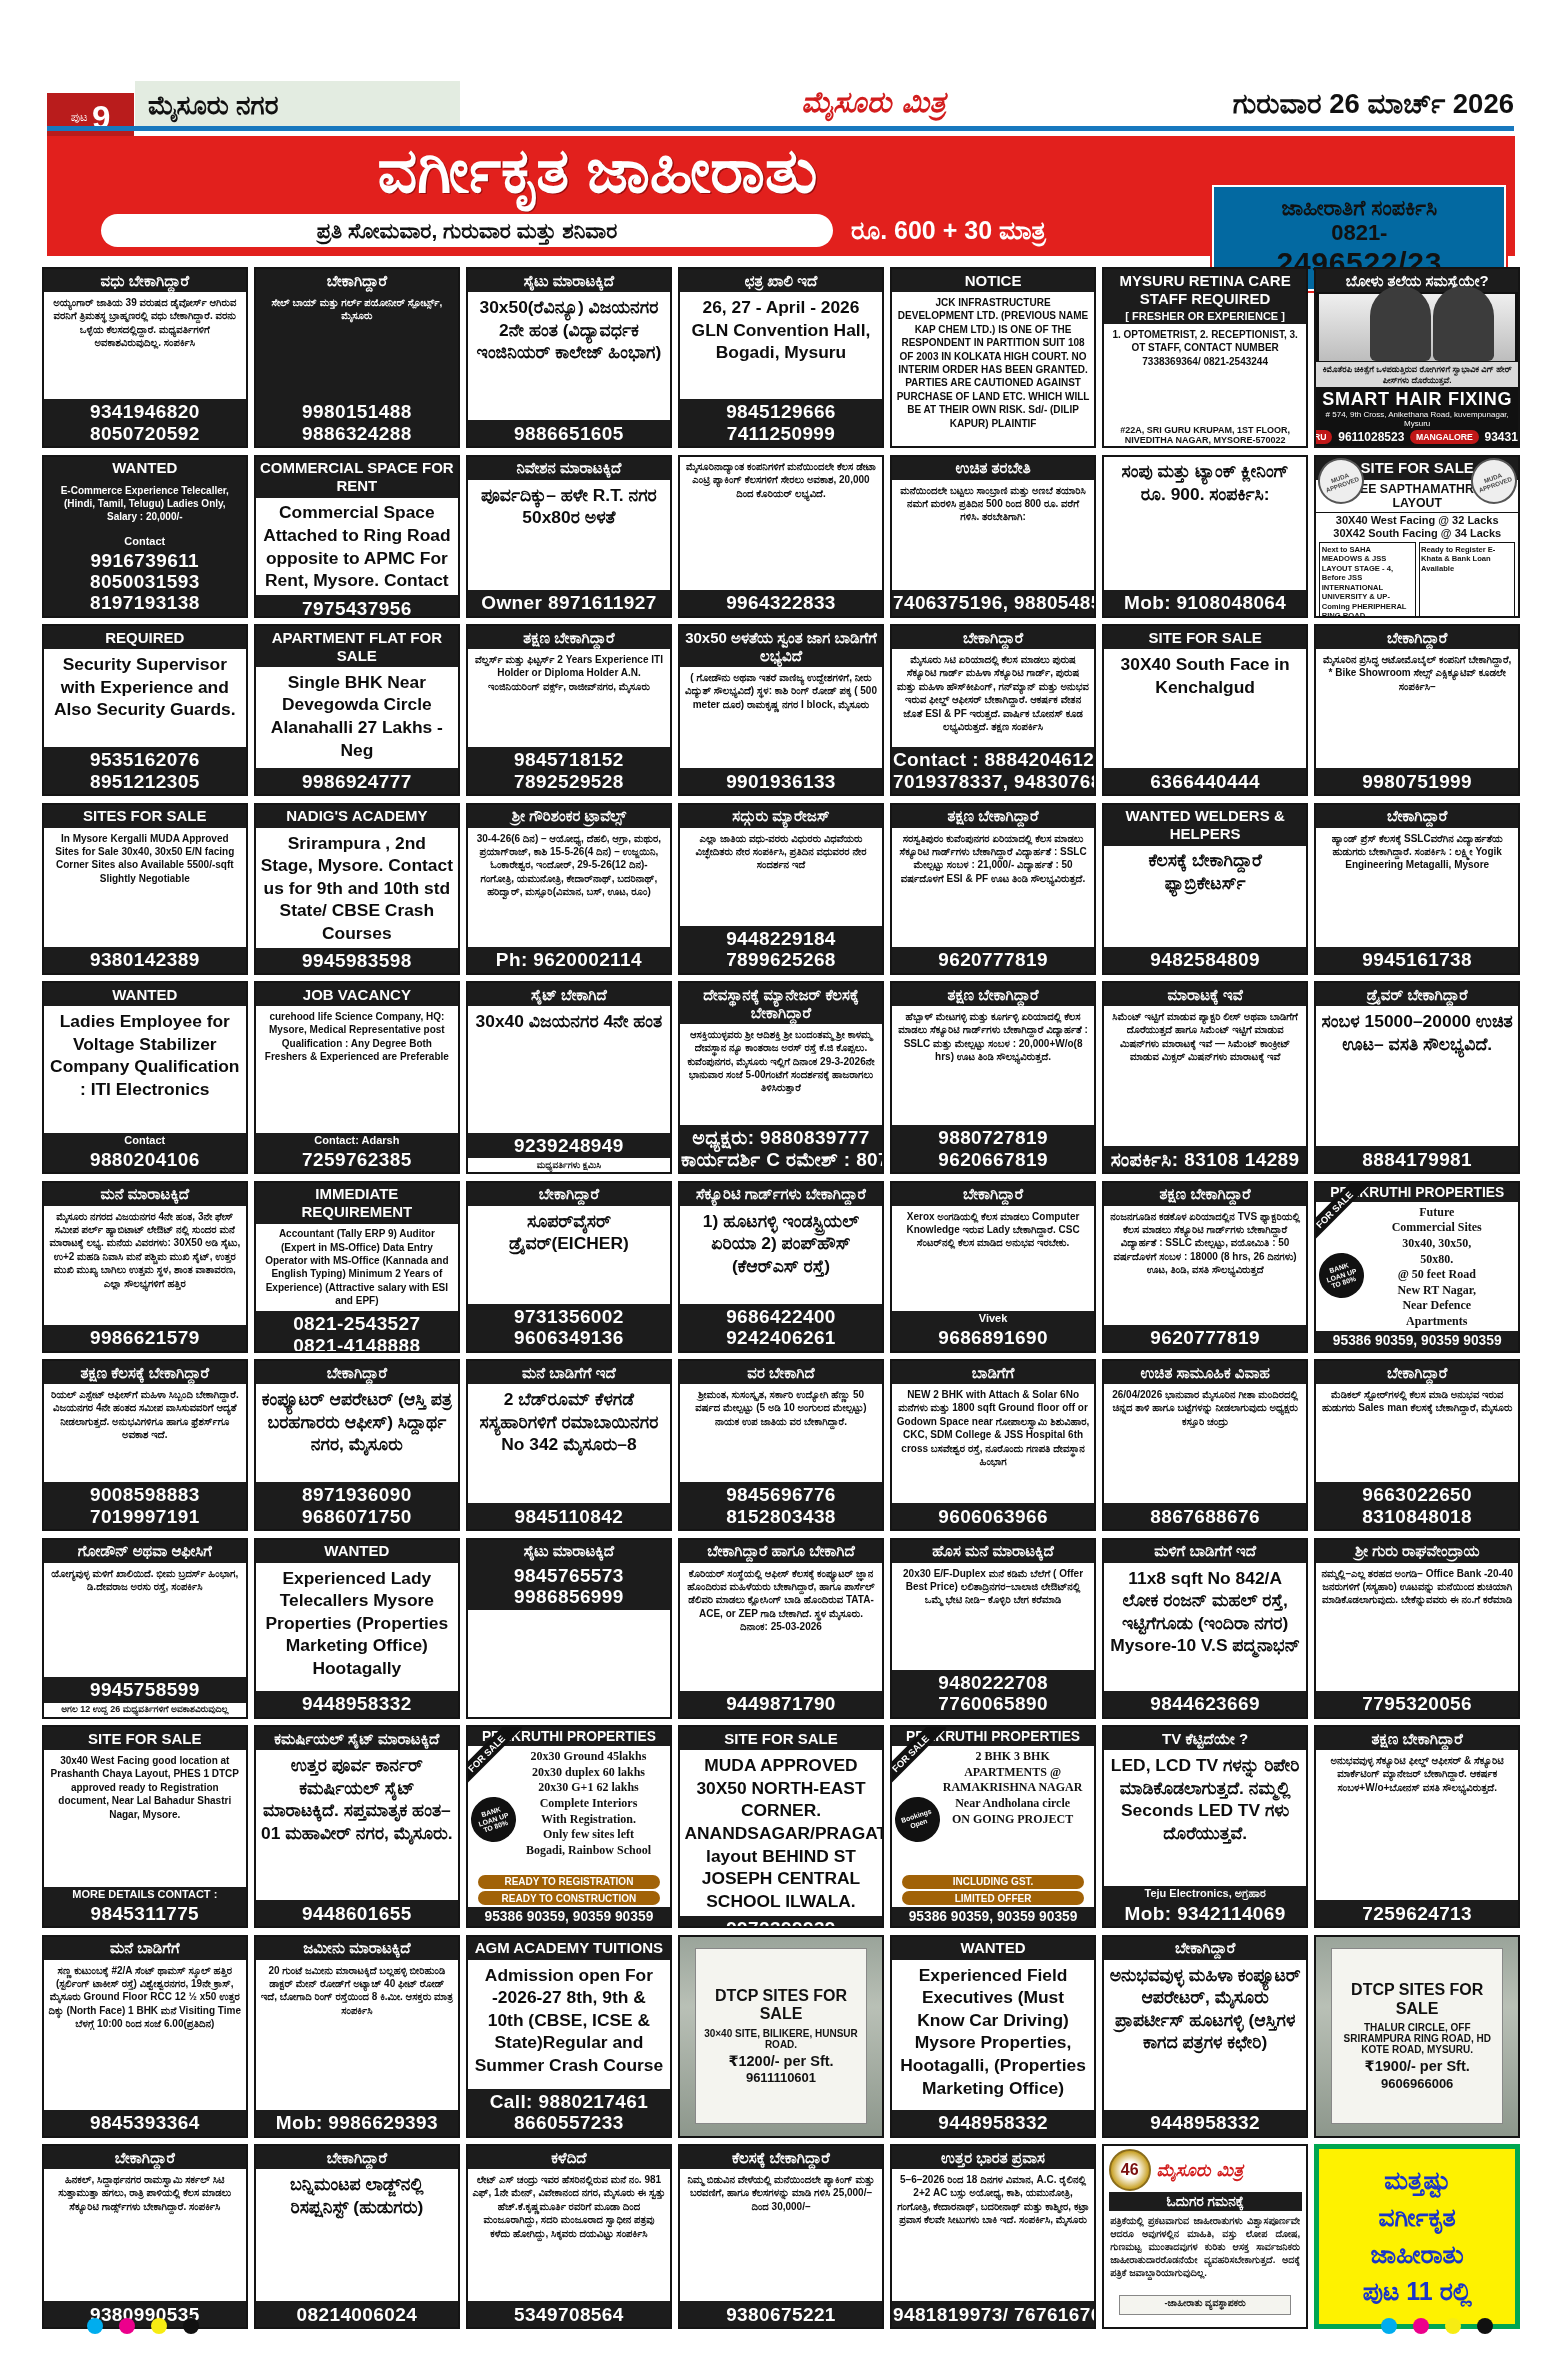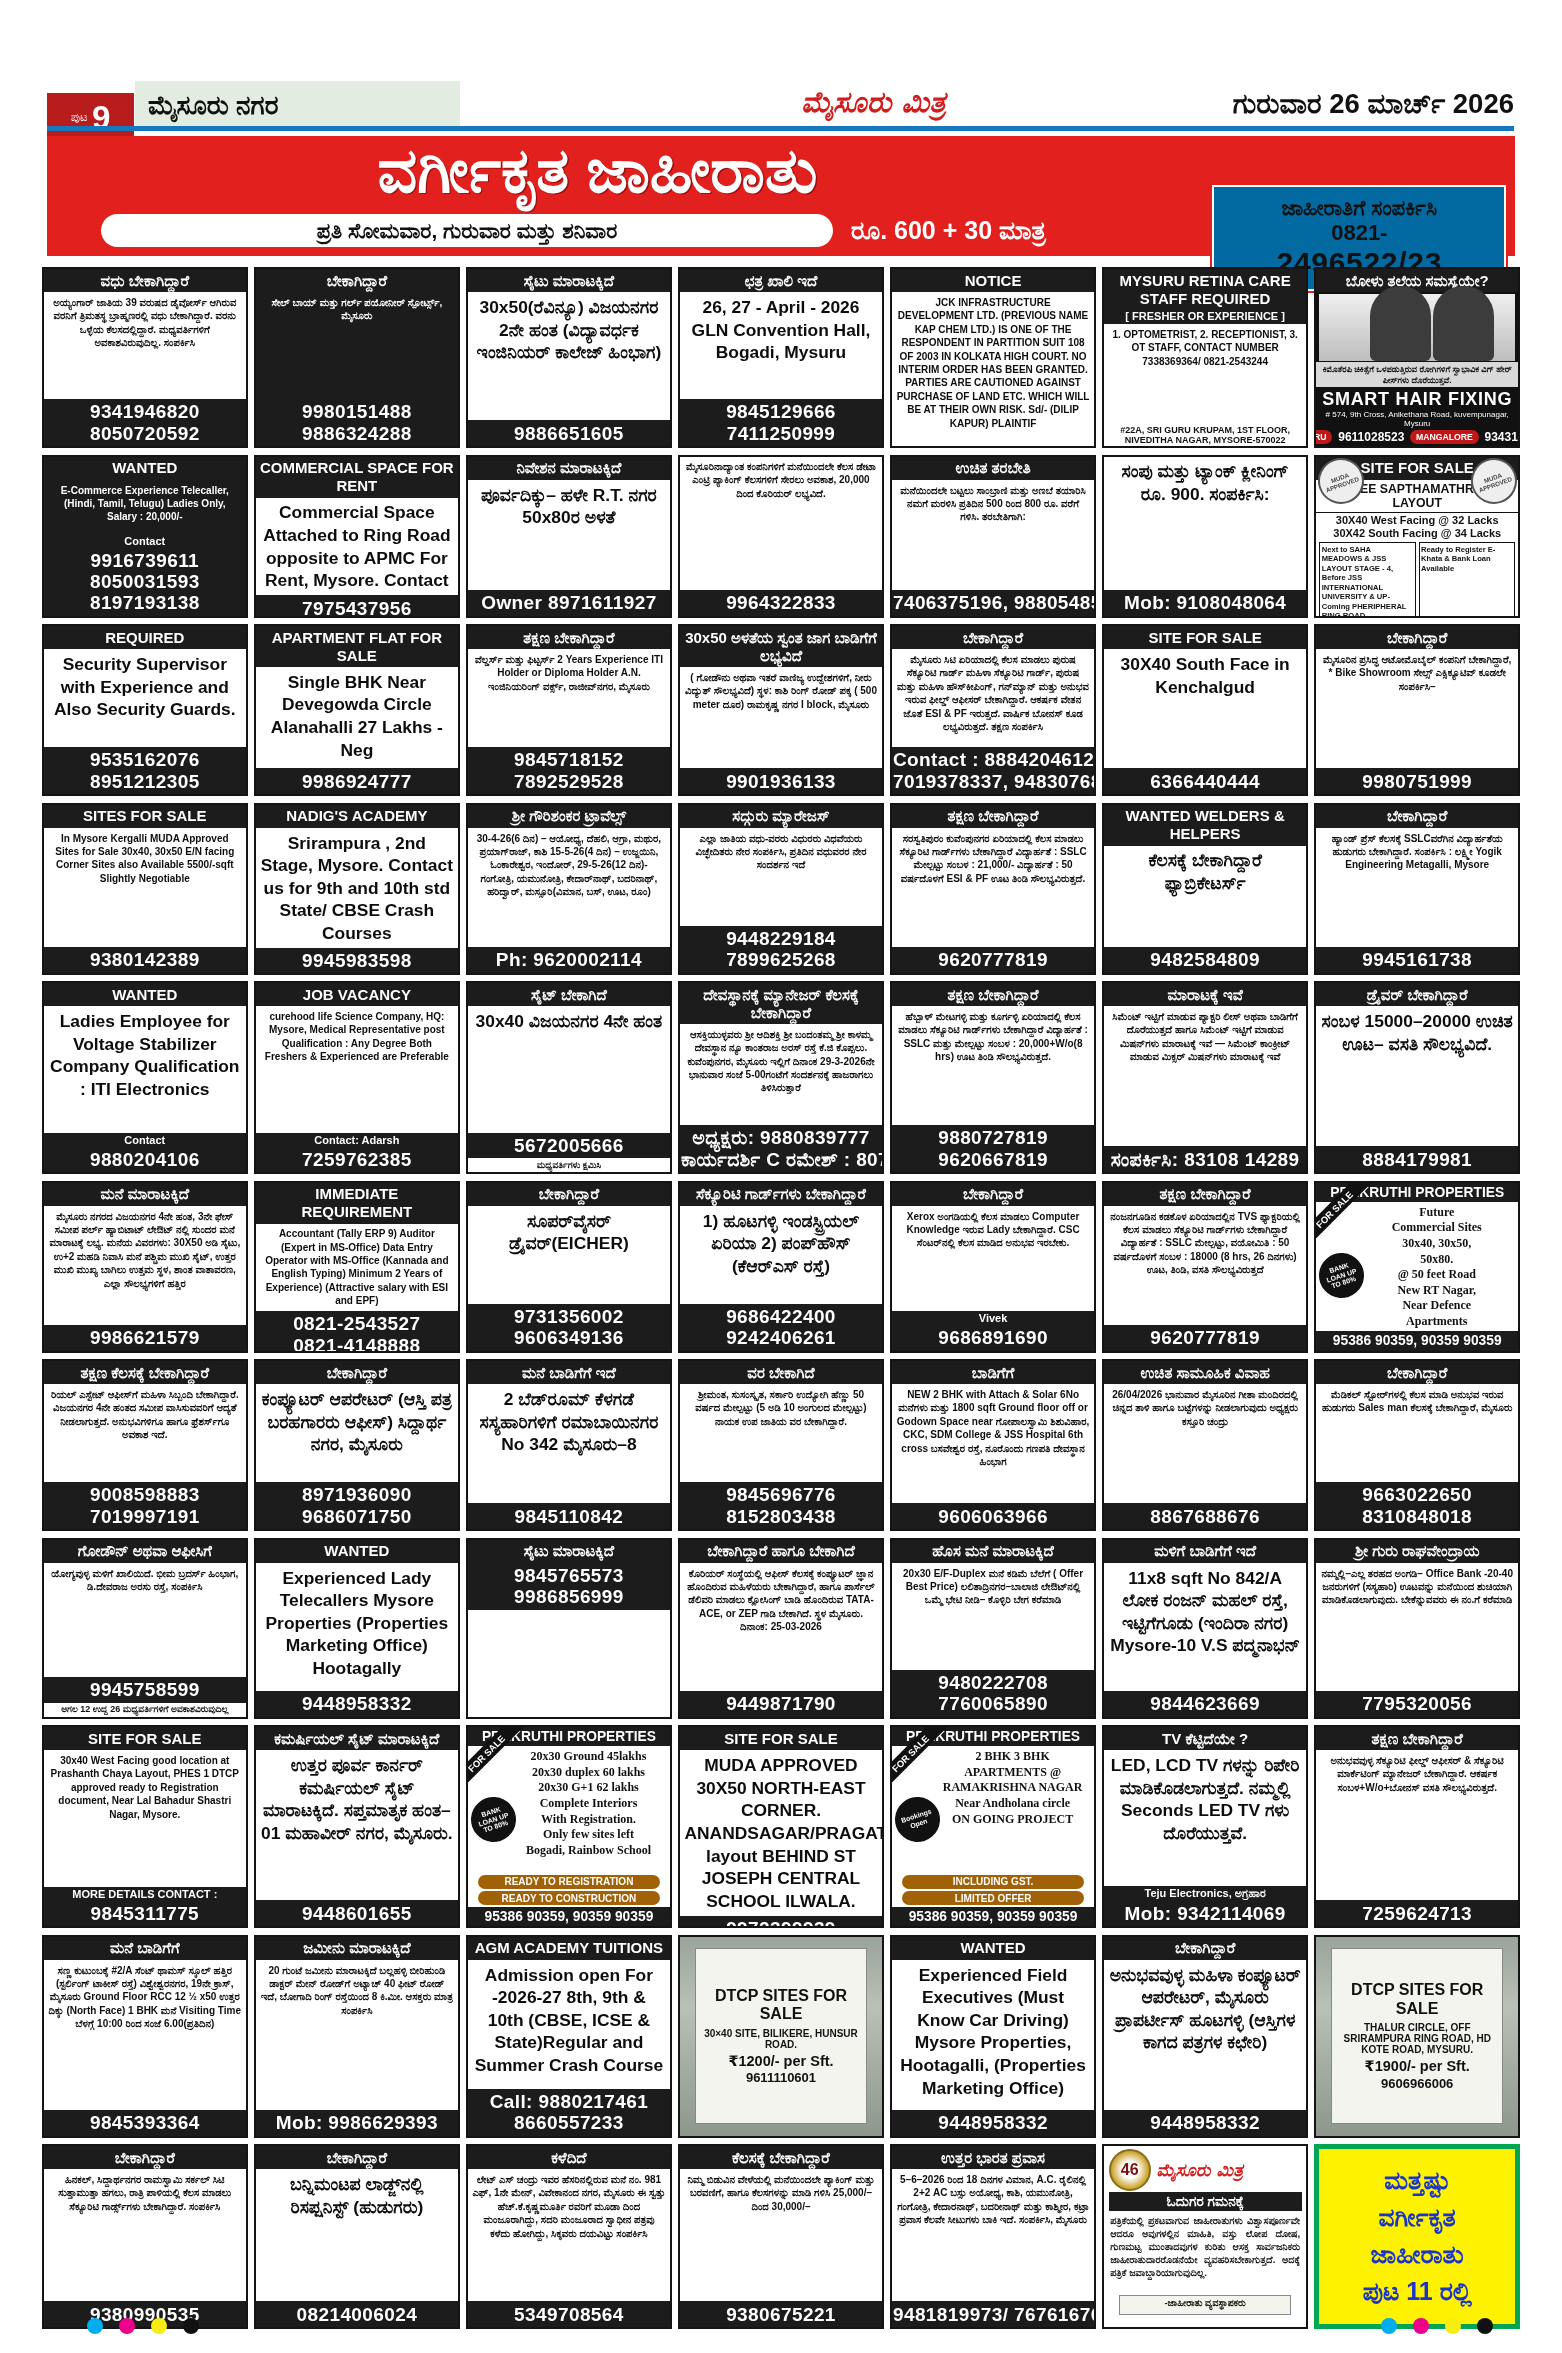--- a/index.html
+++ b/index.html
@@ -352,21 +352,21 @@
       <div class="ad-body">curehood life Science Company, HQ: Mysore, Medical Representative post Qualification : Any Degree Both Freshers &amp; Experienced are Preferable</div>
       <div class="ad-label">Contact: Adarsh</div>
       <div class="ad-phones">
         <div>7259762385</div>
       </div>
     </div>
     <div class="ad">
       <div class="ad-title">ಸೈಟ್ ಬೇಕಾಗಿದೆ</div>
       <div class="ad-body big">30x40 ವಿಜಯನಗರ 4ನೇ ಹಂತ</div>
       <div class="ad-phones">
-        <div>5672005666</div>
+        <div>9239248949</div>
       </div>
       <div class="ad-foot">ಮಧ್ಯವರ್ತಿಗಳು ಕ್ಷಮಿಸಿ</div>
     </div>
     <div class="ad">
       <div class="ad-title">ದೇವಸ್ಥಾನಕ್ಕೆ ಮ್ಯಾನೇಜರ್ ಕೆಲಸಕ್ಕೆ ಬೇಕಾಗಿದ್ದಾರೆ</div>
       <div class="ad-body">ಆಸಕ್ತಿಯುಳ್ಳವರು ಶ್ರೀ ಆದಿಶಕ್ತಿ ಶ್ರೀ ಬಂದಂತಮ್ಮ ಶ್ರೀ ಕಾಳಮ್ಮ ದೇವಸ್ಥಾನ ನ್ಯೂ ಕಾಂತರಾಜ ಅರಸ್ ರಸ್ತೆ ಕೆ.ಜಿ ಕೊಪ್ಪಲು. ಕುವೆಂಪುನಗರ, ಮೈಸೂರು ಇಲ್ಲಿಗೆ ದಿನಾಂಕ 29-3-2026ನೇ ಭಾನುವಾರ ಸಂಜೆ 5-00ಗಂಟೆಗೆ ಸಂದರ್ಶನಕ್ಕೆ ಹಾಜರಾಗಲು ತಿಳಿಸಿರುತ್ತಾರೆ</div>
       <div class="ad-phones">
         <div>ಅಧ್ಯಕ್ಷರು: 9880839777</div>
         <div>ಕಾರ್ಯದರ್ಶಿ C ರಮೇಶ್ : 8073674058</div>
       </div>

